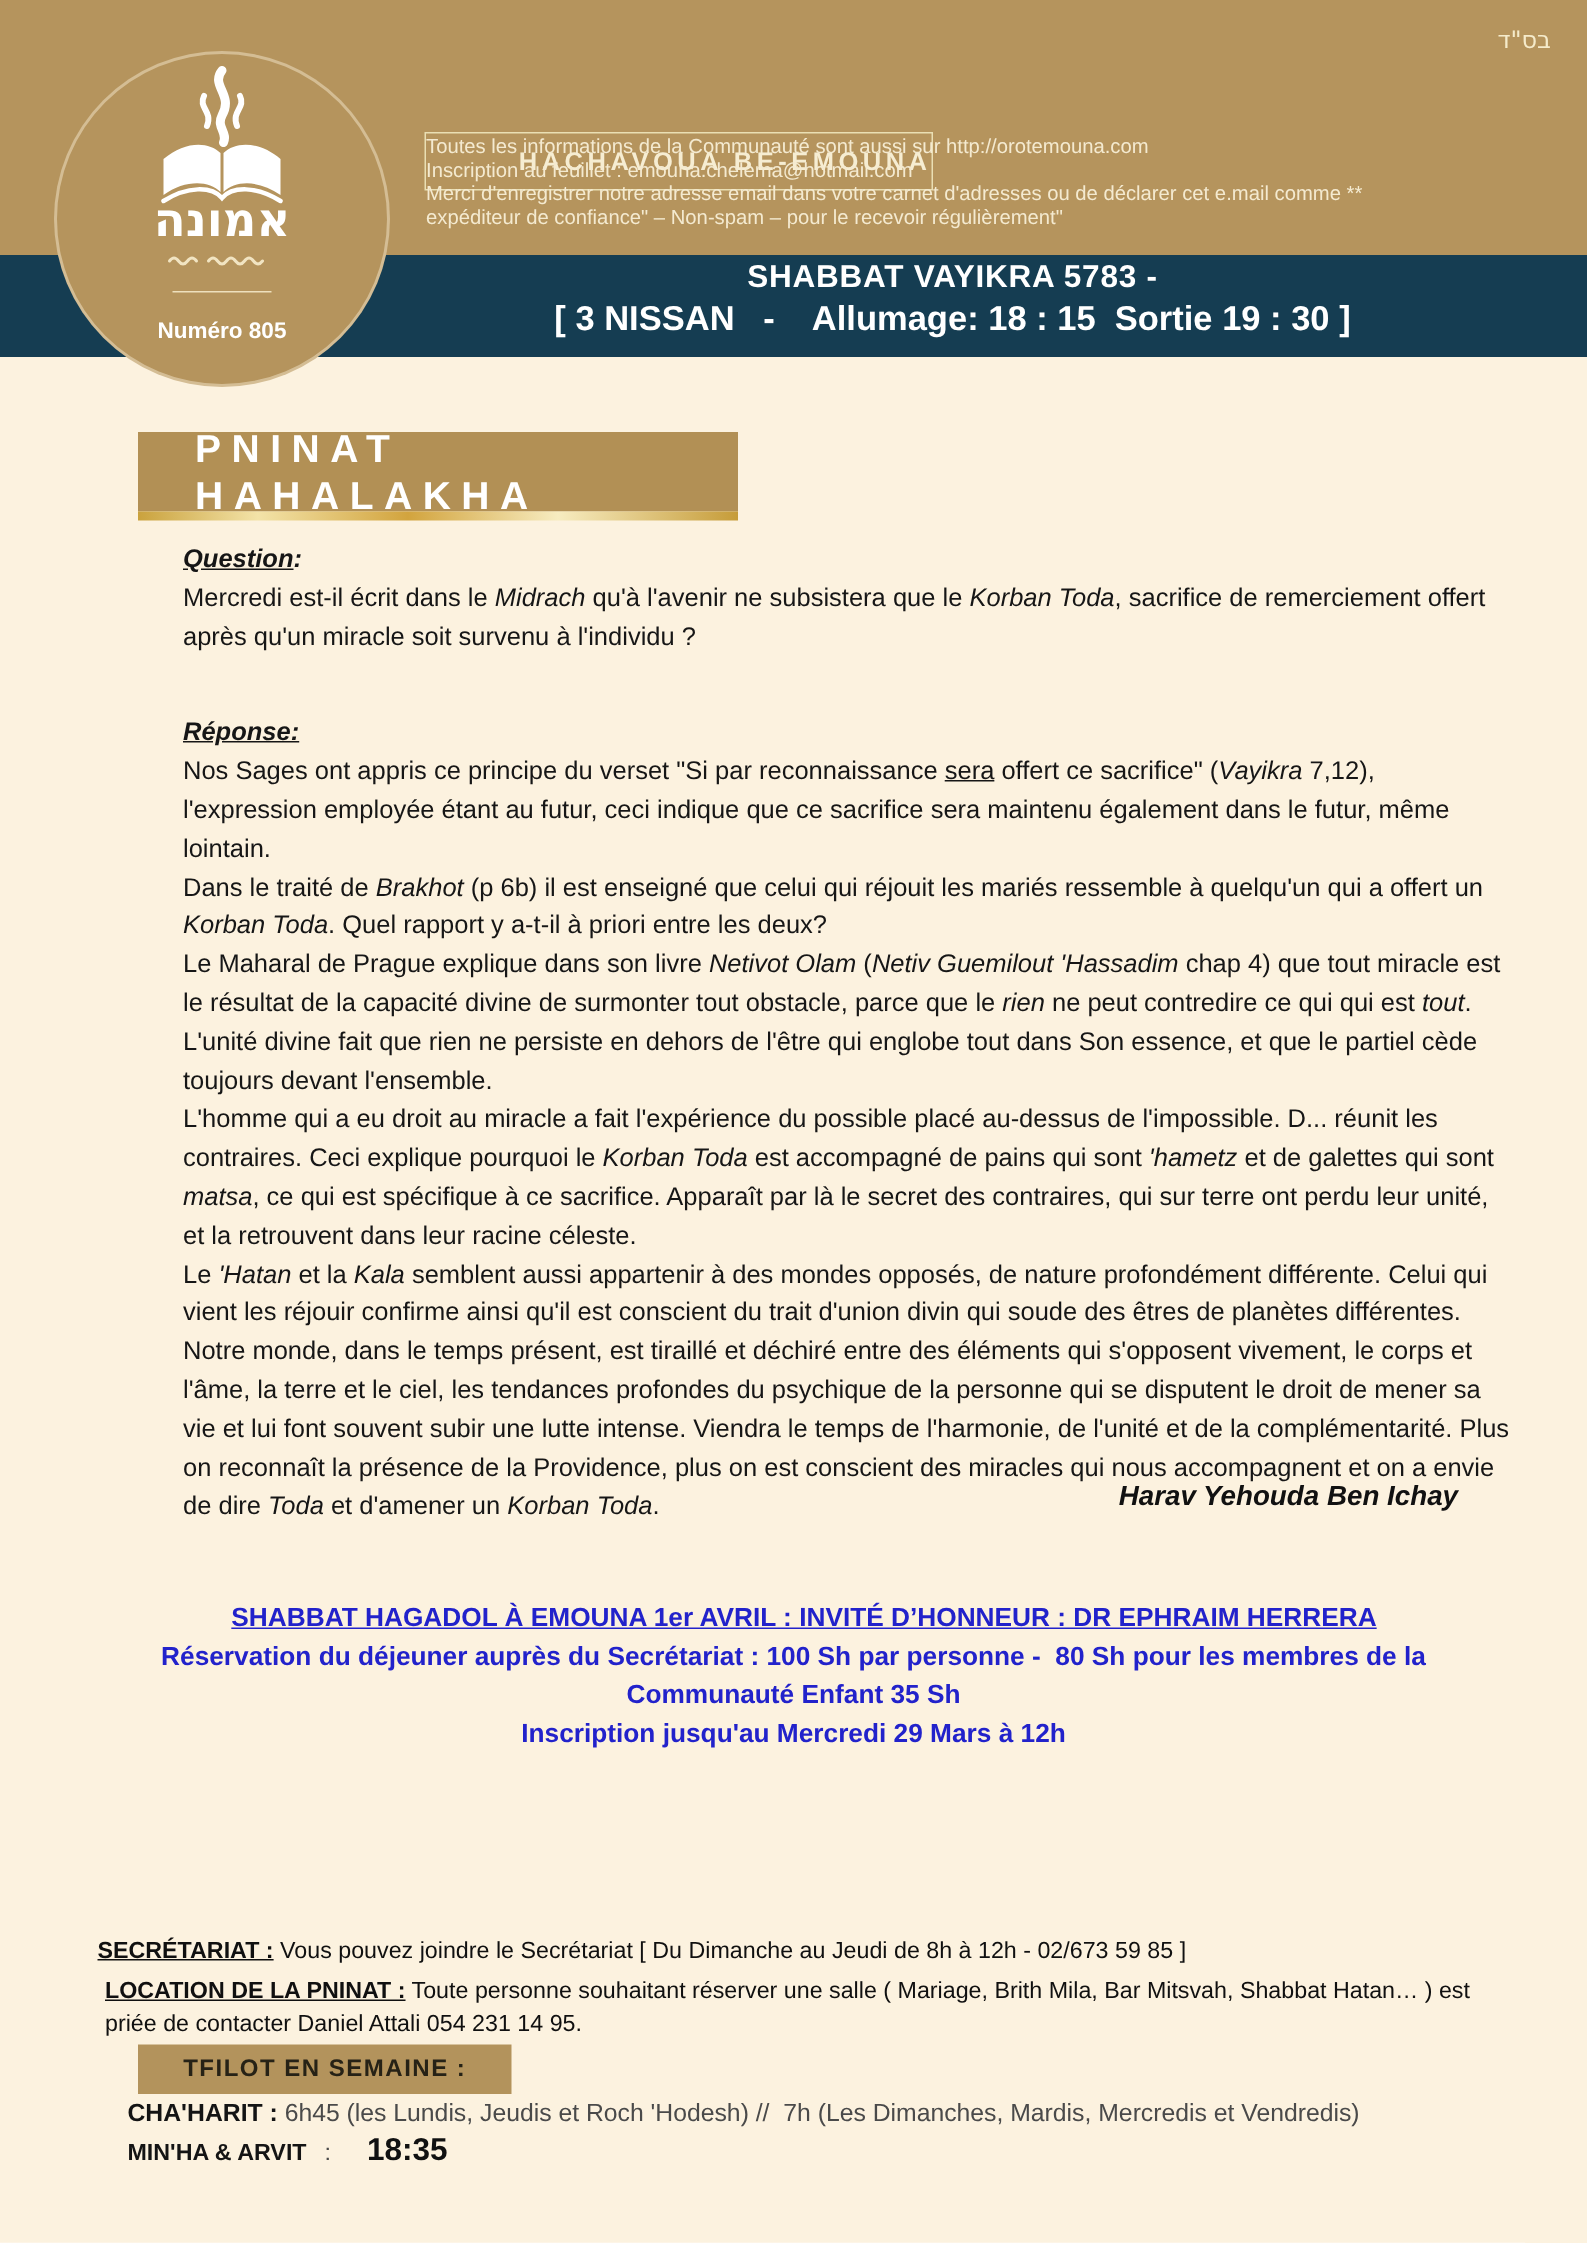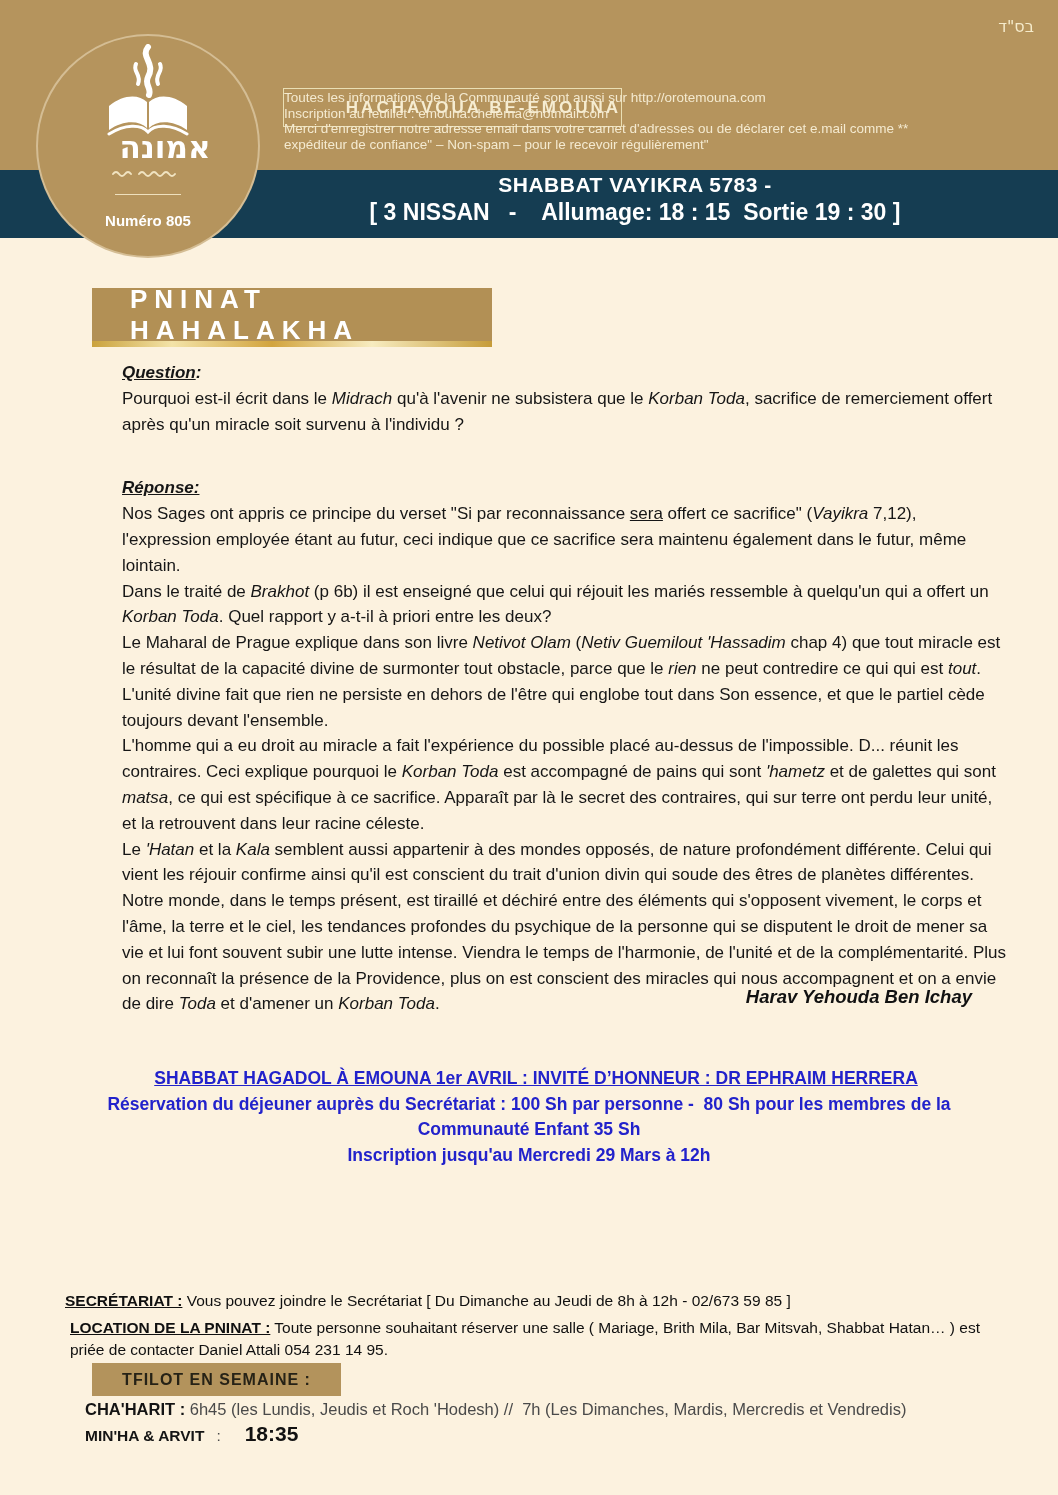--- a/index.html
+++ b/index.html
@@ -15,21 +15,21 @@
   .header-info{position:absolute;left:284px;top:90px;color:#f4ead0;font-size:13.5px;
                line-height:15.5px;white-space:pre-line;}
   .teal-band{position:absolute;left:0;top:170px;width:1058px;height:68px;background:#153d52;
              color:#ffffff;text-align:center;box-sizing:border-box;padding-left:212px;}
   .tb1{font-size:21px;font-weight:bold;margin-top:3px;letter-spacing:.5px;}
   .tb2{font-size:23px;font-weight:bold;margin-top:2px;white-space:pre;}
   
   .logo-circle{position:absolute;left:36px;top:34px;width:224px;height:224px;border-radius:50%;
                background:#b5945d;border:2px solid rgba(250,240,215,.45);box-sizing:border-box;z-index:3;}
   .logo-svg{position:absolute;left:50%;top:8px;transform:translateX(-50%);}
-  .logo-heb{position:absolute;left:17px;top:94px;width:100%;text-align:center;color:#fff;
+  .logo-heb{position:absolute;left:0;top:94px;width:100%;text-align:center;color:#fff;
             font-family:"DejaVu Sans",sans-serif;font-weight:bold;font-size:31px;line-height:34px;}
   .logo-squiggle{position:absolute;left:50%;top:133px;transform:translateX(-50%);}
   .logo-line{position:absolute;left:50%;top:158px;transform:translateX(-50%);width:66px;height:1px;
              background:#eee0bd;}
   .logo-num{position:absolute;left:0;top:176px;width:100%;text-align:center;color:#ffffff;
             font-weight:bold;font-size:15px;}
   
   .pninat{position:absolute;left:92px;top:288px;width:400px;z-index:2;}
   .pninat-title{height:53px;background:#b29055;color:#ffffff;font-weight:bold;font-size:26px;
                 letter-spacing:7px;display:flex;align-items:center;justify-content:center;padding-left:38px;}
@@ -109,21 +109,21 @@
     <div class="logo-num">Numéro 805</div>
   </div>
 
   <div class="pninat">
     <div class="pninat-title">PNINAT HAHALAKHA</div>
     <div class="pninat-strip"></div>
   </div>
 
   <div class="article">
     <div class="lbl"><span class="ul">Question</span><span>:</span></div>
-    <p><span>Pourquoi est-il écrit dans le </span><span class="seg-i">Midrach</span><span> qu'à l'avenir ne subsistera que le </span><span class="seg-i">Korban Toda</span><span>, sacrifice de remerciement offert après qu'un miracle soit survenu à l'individu ?</span></p>
+    <p><span>Mercredi est-il écrit dans le </span><span class="seg-i">Midrach</span><span> qu'à l'avenir ne subsistera que le </span><span class="seg-i">Korban Toda</span><span>, sacrifice de remerciement offert après qu'un miracle soit survenu à l'individu ?</span></p>
     <div class="lbl reponse"><span class="ul">Réponse:</span></div>
     <p><span> Nos Sages ont appris ce principe du verset "Si par reconnaissance </span><span class="seg-u">sera</span><span> offert ce sacrifice" (</span><span class="seg-i">Vayikra</span><span> 7,12), l'expression employée étant au futur, ceci indique que ce sacrifice sera maintenu également dans le futur, même lointain.</span></p>
     <p><span>Dans le traité de </span><span class="seg-i">Brakhot</span><span> (p 6b) il est enseigné que celui qui réjouit les mariés ressemble à quelqu'un qui a offert un </span><span class="seg-i">Korban Toda</span><span>. Quel rapport y a-t-il à priori entre les deux?</span></p>
     <p><span>Le Maharal de Prague explique dans son livre </span><span class="seg-i">Netivot Olam</span><span> (</span><span class="seg-i">Netiv Guemilout 'Hassadim</span><span> chap 4) que tout miracle est le résultat de la capacité divine de surmonter tout obstacle, parce que le </span><span class="seg-i">rien</span><span> ne peut contredire ce qui qui est </span><span class="seg-i">tout</span><span>. L'unité divine fait que rien ne persiste en dehors de l'être qui englobe tout dans Son essence, et que le partiel cède toujours devant l'ensemble.</span></p>
     <p><span>L'homme qui a eu droit au miracle a fait l'expérience du possible placé au-dessus de l'impossible. D... réunit les contraires. Ceci explique pourquoi le </span><span class="seg-i">Korban Toda</span><span> est accompagné de pains qui sont </span><span class="seg-i">'hametz</span><span> et de galettes qui sont </span><span class="seg-i">matsa</span><span>, ce qui est spécifique à ce sacrifice. Apparaît par là le secret des contraires, qui sur terre ont perdu leur unité, et la retrouvent dans leur racine céleste.</span></p>
     <p><span>Le </span><span class="seg-i">'Hatan</span><span> et la </span><span class="seg-i">Kala</span><span> semblent aussi appartenir à des mondes opposés, de nature profondément différente. Celui qui vient les réjouir confirme ainsi qu'il est conscient du trait d'union divin qui soude des êtres de planètes différentes. Notre monde, dans le temps présent, est tiraillé et déchiré entre des éléments qui s'opposent vivement, le corps et l'âme, la terre et le ciel, les tendances profondes du psychique de la personne qui se disputent le droit de mener sa vie et lui font souvent subir une lutte intense. Viendra le temps de l'harmonie, de l'unité et de la complémentarité. Plus on reconnaît la présence de la Providence, plus on est conscient des miracles qui nous accompagnent et on a envie de dire </span><span class="seg-i">Toda</span><span> et d'amener un </span><span class="seg-i">Korban Toda</span><span>.</span></p>
   </div>
 
   <div class="signature">Harav Yehouda Ben Ichay</div>
 

